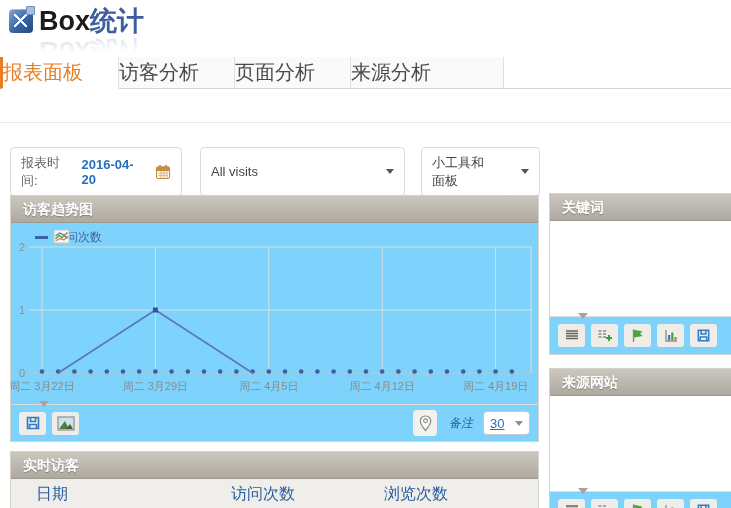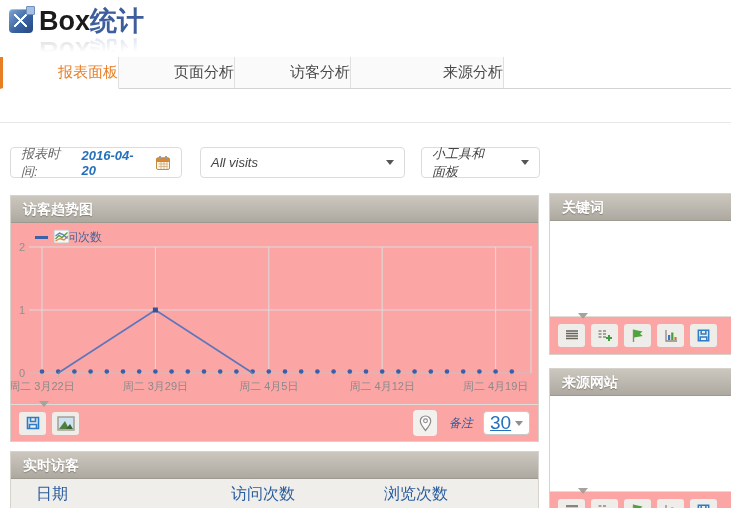--- a/index.html
+++ b/index.html
@@ -21,47 +21,47 @@
   .brand-en{color:#1b1b1b;}
   .brand-zh{color:#3d5d9d;}
   .logo-reflection{position:absolute;left:39px;top:36px;font-size:27px;font-weight:bold;line-height:30px;
     transform:scaleY(-1);opacity:.18;
     -webkit-mask-image:linear-gradient(to bottom,transparent 45%,rgba(0,0,0,1) 100%);
     mask-image:linear-gradient(to bottom,transparent 45%,rgba(0,0,0,1) 100%);}
 
   
   .tabs{position:absolute;left:0;top:57px;width:731px;height:31px;display:flex;
     border-bottom:1px solid #d4d4d4;}
-  .tab{height:31px;display:flex;align-items:center;justify-content:flex-end;
-    font-size:15px;color:#4a4a4a;background:#fafafa;border-right:1px solid #e0e0e0;
-    box-sizing:border-box;cursor:pointer;padding-left:29px;}
+  .tab{height:31px;display:flex;align-items:center;justify-content:flex-start;
+    font-size:20px;color:#4a4a4a;background:#fafafa;border-right:1px solid #e0e0e0;
+    box-sizing:border-box;cursor:pointer;}
   .tab.t0{width:119px;}
   .tab.t1{width:116px;}
   .tab.t2{width:116px;}
   .tab.t3{width:153px;}
   .tab.active{background:#fff;color:#e87e23;border-left:3px solid #e87e23;
     border-bottom:1px solid #fff;margin-bottom:-1px;height:32px;}
 
   .subline{position:absolute;left:0;top:122px;width:731px;border-bottom:1px solid #e9e9e9;}
 
   
-  .toolbar{position:absolute;left:10px;top:147px;height:31px;display:flex;align-items:stretch;font-style:italic;}
+  .toolbar{position:absolute;left:10px;top:147px;height:49px;display:flex;align-items:stretch;}
   .tb-btn{display:flex;align-items:center;background:#fff;border:1px solid #dcdcdc;
     border-radius:4px;box-sizing:border-box;padding:0 10px;font-size:13px;cursor:pointer;}
   .date-btn{width:172px;}
   .date-label{color:#666;}
   .date-value{color:#2470bd;font-weight:bold;margin-left:5px;}
   .cal-icon{margin-left:7px;display:block;}
   .segment-select{width:205px;margin-left:18px;justify-content:space-between;}
   .widgets-btn{width:119px;margin-left:16px;justify-content:space-between;gap:28px;}
   .caret{width:0;height:0;border-left:4px solid transparent;border-right:4px solid transparent;
     border-top:5px solid #555;margin-left:8px;}
 
   
-  .widget{background:#fca5a5;border:1px solid #d6d3cd;box-sizing:border-box;}
+  .widget{background:#7dd3fc;border:1px solid #d6d3cd;box-sizing:border-box;}
   .widget-header{height:27px;line-height:26px;padding:0 12px;box-sizing:border-box;
     background:linear-gradient(#cbc7bf,#aea9a0);border-bottom:1px solid #9e998f;
     color:#fff;font-size:14px;font-weight:bold;text-shadow:0 1px 1px rgba(90,85,75,.5);cursor:move;}
 
   .col-left{position:absolute;left:10px;top:195px;width:529px;}
   .col-right{position:absolute;left:549px;top:193px;width:190px;}
 
   
   .chart-widget{width:529px;}
   .chart-body{position:relative;height:181px;}
@@ -76,21 +76,21 @@
   .collapse-handle{position:absolute;left:28px;top:-4px;width:0;height:0;cursor:pointer;
     border-left:5px solid transparent;border-right:5px solid transparent;border-top:6px solid #a7a29a;}
   .icon-btn{width:27px;height:23px;background:#efedea;border-radius:3px;border:0;
     display:flex;align-items:center;justify-content:center;margin-right:6px;cursor:pointer;padding:0;}
   .footer-right{margin-left:auto;display:flex;align-items:center;}
   .pin-btn{width:24px;height:26px;background:#f3f1ee;border-radius:4px;border:0;
     display:flex;align-items:center;justify-content:center;cursor:pointer;padding:0;}
   .annot-label{font-style:italic;color:#2a5d9e;font-size:12px;margin:0 10px 0 12px;cursor:pointer;}
   .rows-select{width:47px;height:24px;border:1px solid #c9c9c9;border-radius:4px;background:#fff;
     display:flex;align-items:center;justify-content:space-between;padding:0 6px;box-sizing:border-box;cursor:pointer;}
-  .rows-value{color:#2470bd;font-size:19px;text-decoration:underline;}
+  .rows-value{color:#2470bd;font-size:13px;text-decoration:underline;}
   .rows-select .caret{border-top-color:#8f8f8f;margin-left:4px;}
 
   
   .realtime-widget{width:529px;margin-top:9px;height:70px;}
   .rt-row{display:flex;align-items:center;height:30px;background:#f0eeea;
     padding-left:25px;font-size:16px;color:#2a5d9e;}
   .rt-col1{width:195px;box-sizing:border-box;}
   .rt-col2{width:153px;}
 
   
@@ -110,25 +110,25 @@
     </div>
   </div>
   <div class="logo-reflection">
     <span class="brand-en">Box</span><span class="brand-zh">统计</span>
   </div>
 
   <nav class="tabs">
     <div class="tab t0 active">
         <span>报表面板</span>
       </div>
+    <div class="tab t1">
+        <span>访客分析</span>
+      </div>
     <div class="tab t2">
         <span>页面分析</span>
-      </div>
-    <div class="tab t1">
-        <span>访客分析</span>
       </div>
     <div class="tab t3">
         <span>来源分析</span>
       </div>
   </nav>
 
   <div class="subline"></div>
 
   <div class="toolbar">
     <div class="tb-btn date-btn">

